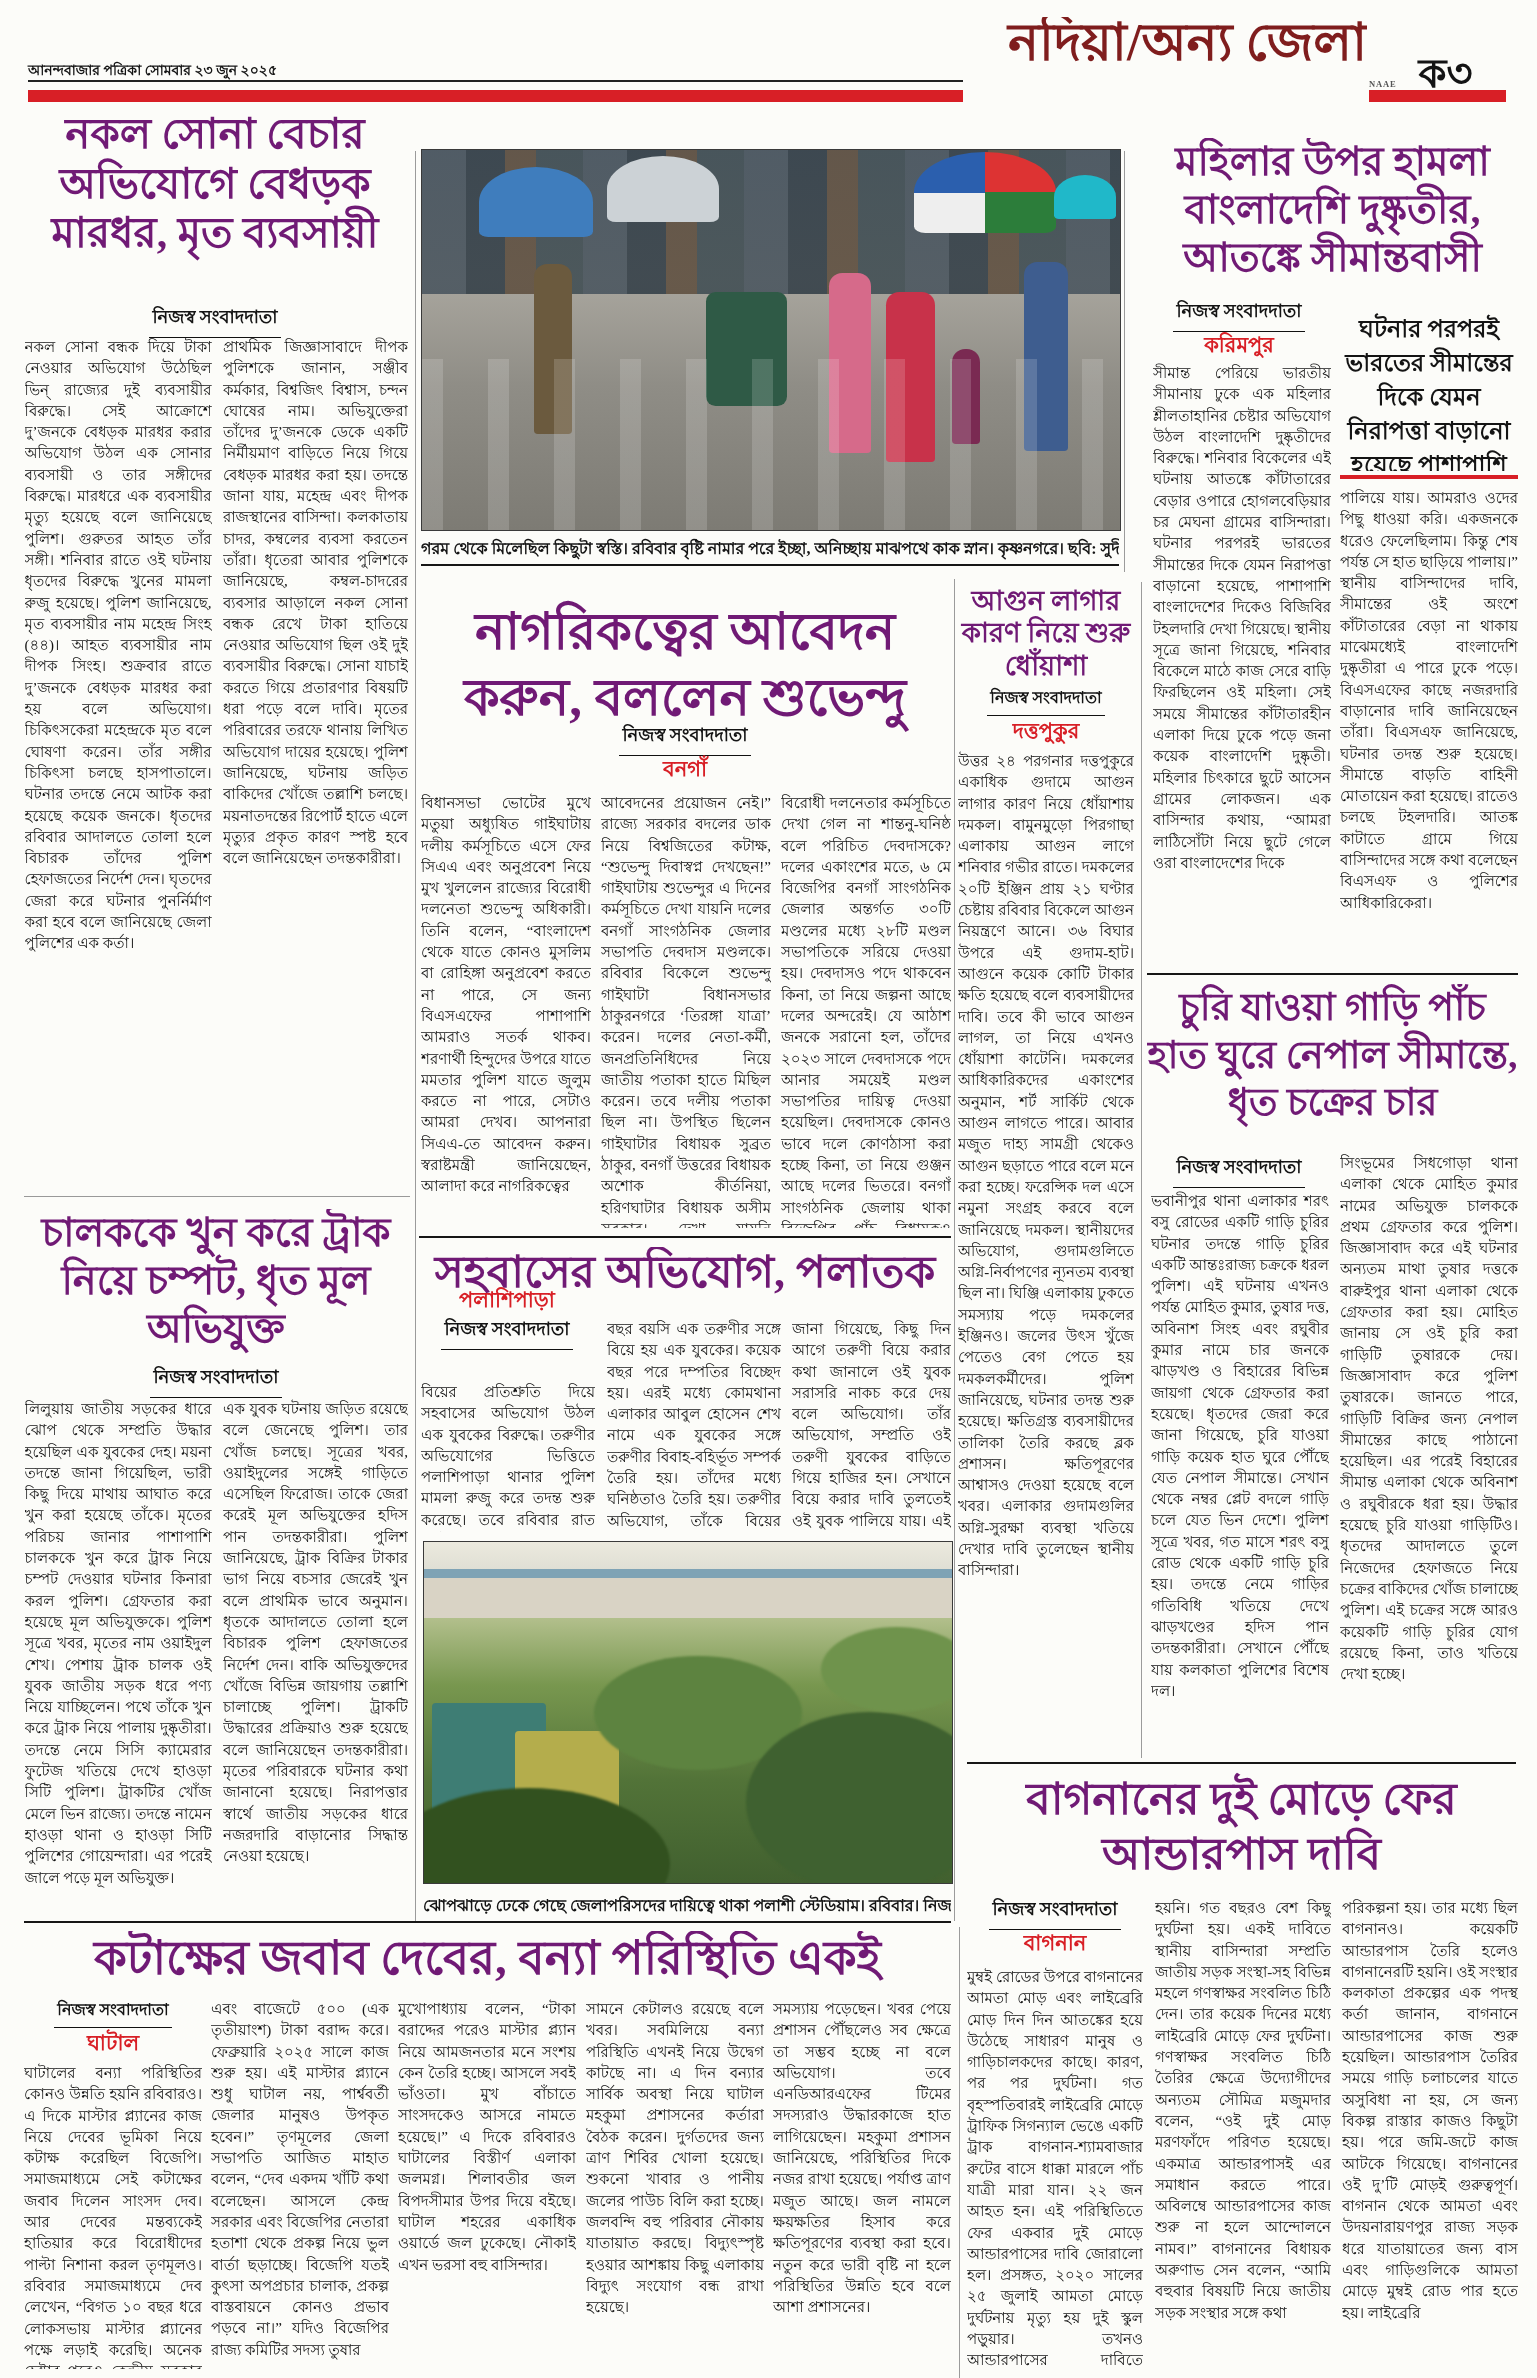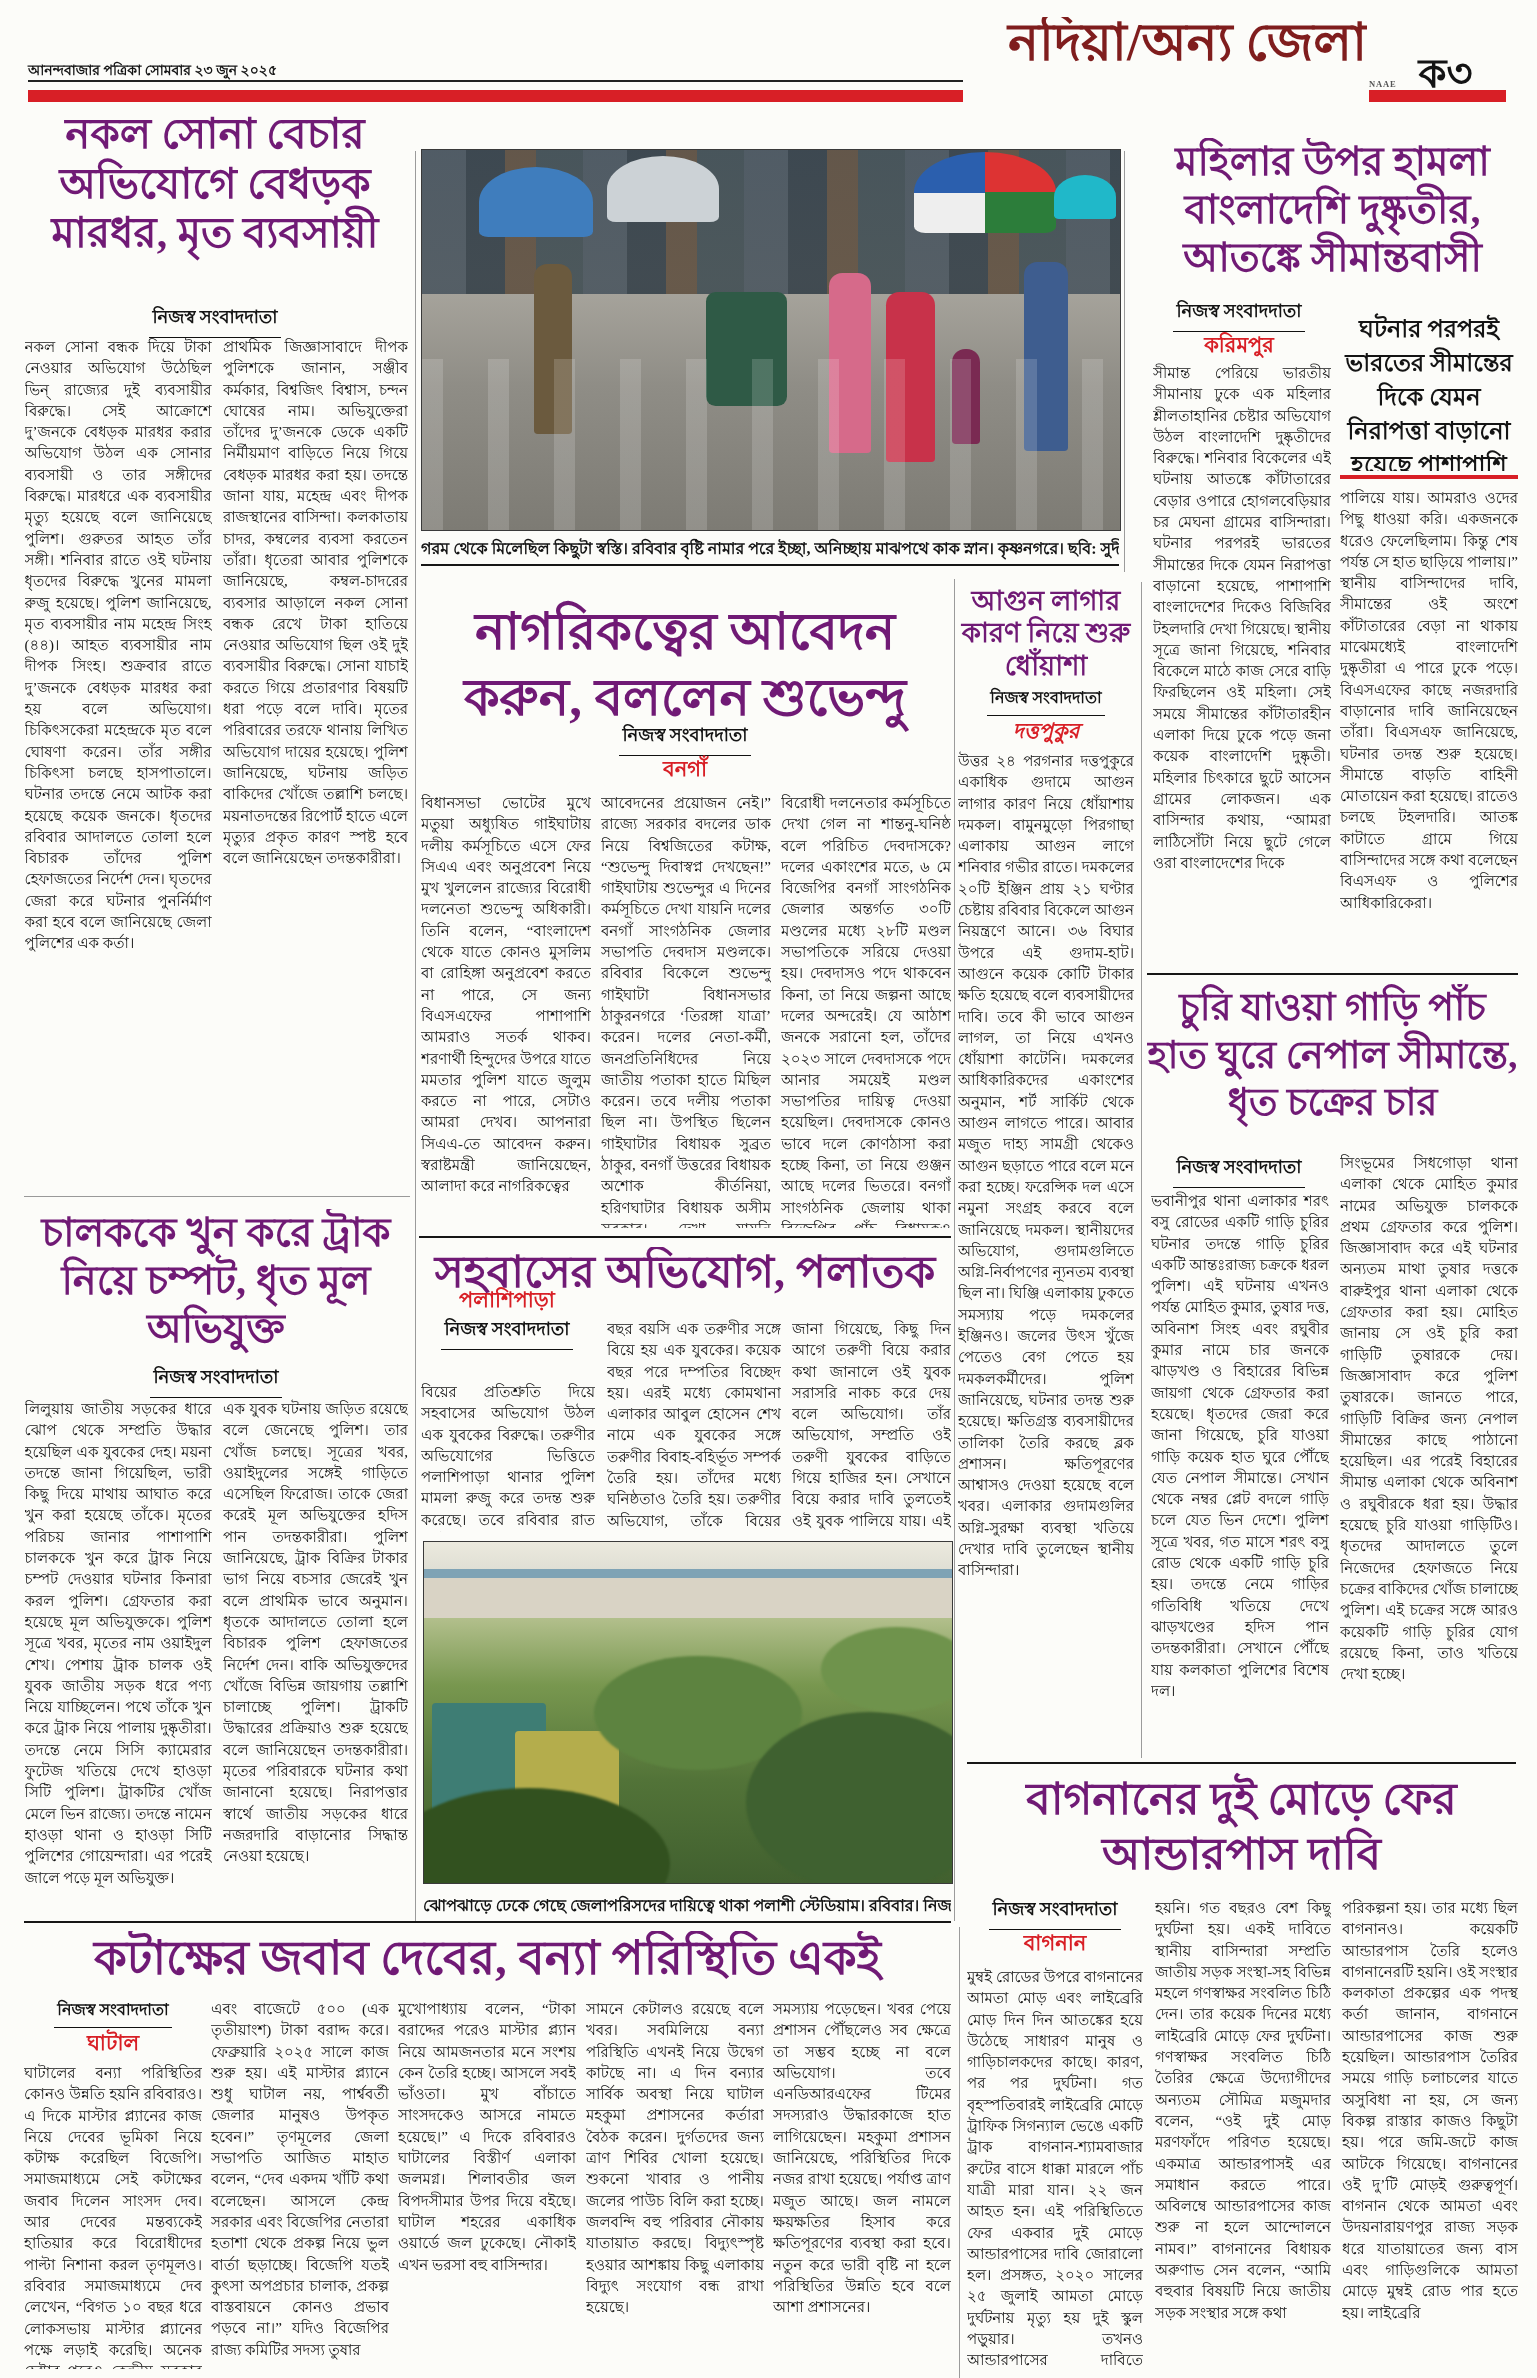--- a/index.html
+++ b/index.html
@@ -94,21 +94,21 @@
   </div>
   <div class="abs dateline" style="left:419px;top:753px;width:532px;">বনগাঁ</div>
   <div class="abs body" style="left:421px;top:793px;width:170px;height:435px;">বিধানসভা ভোটের মুখে মতুয়া অধ্যুষিত গাইঘাটায় দলীয় কর্মসূচিতে এসে ফের সিএএ এবং অনুপ্রবেশ নিয়ে মুখ খুললেন রাজ্যের বিরোধী দলনেতা শুভেন্দু অধিকারী। তিনি বলেন, “বাংলাদেশ থেকে যাতে কোনও মুসলিম বা রোহিঙ্গা অনুপ্রবেশ করতে না পারে, সে জন্য বিএসএফের পাশাপাশি আমরাও সতর্ক থাকব। শরণার্থী হিন্দুদের উপরে যাতে মমতার পুলিশ যাতে জুলুম করতে না পারে, সেটাও আমরা দেখব। আপনারা সিএএ-তে আবেদন করুন। স্বরাষ্টমন্ত্রী জানিয়েছেন, আলাদা করে নাগরিকত্বের</div>
   <div class="abs body" style="left:601px;top:793px;width:170px;height:435px;">আবেদনের প্রয়োজন নেই।” রাজ্যে সরকার বদলের ডাক নিয়ে বিশ্বজিতের কটাক্ষ, “শুভেন্দু দিবাস্বপ্ন দেখছেন!” গাইঘাটায় শুভেন্দুর এ দিনের কর্মসূচিতে দেখা যায়নি দলের বনগাঁ সাংগঠনিক জেলার সভাপতি দেবদাস মণ্ডলকে। রবিবার বিকেলে শুভেন্দু গাইঘাটা বিধানসভার ঠাকুরনগরে ‘তিরঙ্গা যাত্রা’ করেন। দলের নেতা-কর্মী, জনপ্রতিনিধিদের নিয়ে জাতীয় পতাকা হাতে মিছিল করেন। তবে দলীয় পতাকা ছিল না। উপস্থিত ছিলেন গাইঘাটার বিধায়ক সুব্রত ঠাকুর, বনগাঁ উত্তরের বিধায়ক অশোক কীর্তনিয়া, হরিণঘাটার বিধায়ক অসীম সরকার। দেখা যায়নি দেবদাসকে। ৮ জুন বনগাঁ দক্ষিণ বিধানসভার চাঁদপাড়া</div>
   <div class="abs body" style="left:781px;top:793px;width:170px;height:435px;">বিরোধী দলনেতার কর্মসূচিতে দেখা গেল না শান্তনু-ঘনিষ্ঠ বলে পরিচিত দেবদাসকে? দলের একাংশের মতে, ৬ মে বিজেপির বনগাঁ সাংগঠনিক জেলার অন্তর্গত ৩০টি মণ্ডলের মধ্যে ২৮টি মণ্ডল সভাপতিকে সরিয়ে দেওয়া হয়। দেবদাসও পদে থাকবেন কিনা, তা নিয়ে জল্পনা আছে দলের অন্দরেই। যে আঠাশ জনকে সরানো হল, তাঁদের ২০২৩ সালে দেবদাসকে পদে আনার সময়েই মণ্ডল সভাপতির দায়িত্ব দেওয়া হয়েছিল। দেবদাসকে কোনও ভাবে দলে কোণঠাসা করা হচ্ছে কিনা, তা নিয়ে গুঞ্জন আছে দলের ভিতরে। বনগাঁ সাংগঠনিক জেলায় থাকা বিজেপির পাঁচ বিধায়কও দেবদাসকে এড়িয়ে চলছেন বলে দাবি।</div>
 
   <div class="abs headline" style="left:958px;top:585px;width:176px;height:95px;font-size:27.4px;line-height:1.18;">আগুন লাগার কারণ নিয়ে শুরু ধোঁয়াশা</div>
   <div class="abs byline-wrap" style="left:958px;top:685px;width:176px;">
     <span class="byline" style="font-size:16px;">নিজস্ব সংবাদদাতা</span>
   </div>
-  <div class="abs dateline" style="left:958px;top:715px;width:176px;font-style:italic;">দত্তপুকুর</div>
+  <div class="abs dateline" style="left:958px;top:715px;width:176px;">দত্তপুকুর</div>
   <div class="abs body" style="left:958px;top:751px;width:176px;height:1003px;">উত্তর ২৪ পরগনার দত্তপুকুরে একাধিক গুদামে আগুন লাগার কারণ নিয়ে ধোঁয়াশায় দমকল। বামুনমুড়ো পিরগাছা এলাকায় আগুন লাগে শনিবার গভীর রাতে। দমকলের ২০টি ইঞ্জিন প্রায় ২১ ঘণ্টার চেষ্টায় রবিবার বিকেলে আগুন নিয়ন্ত্রণে আনে। ৩৬ বিঘার উপরে এই গুদাম-হাট। আগুনে কয়েক কোটি টাকার ক্ষতি হয়েছে বলে ব্যবসায়ীদের দাবি। তবে কী ভাবে আগুন লাগল, তা নিয়ে এখনও ধোঁয়াশা কাটেনি। দমকলের আধিকারিকদের একাংশের অনুমান, শর্ট সার্কিট থেকে আগুন লাগতে পারে। আবার মজুত দাহ্য সামগ্রী থেকেও আগুন ছড়াতে পারে বলে মনে করা হচ্ছে। ফরেন্সিক দল এসে নমুনা সংগ্রহ করবে বলে জানিয়েছে দমকল। স্থানীয়দের অভিযোগ, গুদামগুলিতে অগ্নি-নির্বাপণের ন্যূনতম ব্যবস্থা ছিল না। ঘিঞ্জি এলাকায় ঢুকতে সমস্যায় পড়ে দমকলের ইঞ্জিনও। জলের উৎস খুঁজে পেতেও বেগ পেতে হয় দমকলকর্মীদের। পুলিশ জানিয়েছে, ঘটনার তদন্ত শুরু হয়েছে। ক্ষতিগ্রস্ত ব্যবসায়ীদের তালিকা তৈরি করছে ব্লক প্রশাসন। ক্ষতিপূরণের আশ্বাসও দেওয়া হয়েছে বলে খবর। এলাকার গুদামগুলির অগ্নি-সুরক্ষা ব্যবস্থা খতিয়ে দেখার দাবি তুলেছেন স্থানীয় বাসিন্দারা।</div>
 
   <div class="hrule" style="left:1147px;top:973px;width:371px;"></div>
   <div class="abs headline" style="left:1147px;top:984px;width:371px;height:163px;font-size:38px;line-height:1.25;">চুরি যাওয়া গাড়ি পাঁচ হাত ঘুরে নেপাল সীমান্তে, ধৃত চক্রের চার</div>
   <div class="abs byline-wrap" style="left:1149px;top:1153px;width:180px;">
     <span class="byline">নিজস্ব সংবাদদাতা</span>
   </div>
   <div class="abs body" style="left:1151px;top:1191px;width:178px;height:564px;">ভবানীপুর থানা এলাকার শরৎ বসু রোডের একটি গাড়ি চুরির ঘটনার তদন্তে গাড়ি চুরির একটি আন্তঃরাজ্য চক্রকে ধরল পুলিশ। এই ঘটনায় এখনও পর্যন্ত মোহিত কুমার, তুষার দত্ত, অবিনাশ সিংহ এবং রঘুবীর কুমার নামে চার জনকে ঝাড়খণ্ড ও বিহারের বিভিন্ন জায়গা থেকে গ্রেফতার করা হয়েছে। ধৃতদের জেরা করে জানা গিয়েছে, চুরি যাওয়া গাড়ি কয়েক হাত ঘুরে পৌঁছে যেত নেপাল সীমান্তে। সেখান থেকে নম্বর প্লেট বদলে গাড়ি চলে যেত ভিন দেশে। পুলিশ সূত্রে খবর, গত মাসে শরৎ বসু রোড থেকে একটি গাড়ি চুরি হয়। তদন্তে নেমে গাড়ির গতিবিধি খতিয়ে দেখে ঝাড়খণ্ডের হদিস পান তদন্তকারীরা। সেখানে পৌঁছে যায় কলকাতা পুলিশের বিশেষ দল।</div>
   <div class="abs body" style="left:1340px;top:1153px;width:178px;height:602px;">সিংভূমের সিধগোড়া থানা এলাকা থেকে মোহিত কুমার নামের অভিযুক্ত চালককে প্রথম গ্রেফতার করে পুলিশ। জিজ্ঞাসাবাদ করে এই ঘটনার অন্যতম মাথা তুষার দত্তকে বারুইপুর থানা এলাকা থেকে গ্রেফতার করা হয়। মোহিত জানায় সে ওই চুরি করা গাড়িটি তুষারকে দেয়। জিজ্ঞাসাবাদ করে পুলিশ তুষারকে। জানতে পারে, গাড়িটি বিক্রির জন্য নেপাল সীমান্তের কাছে পাঠানো হয়েছিল। এর পরেই বিহারের সীমান্ত এলাকা থেকে অবিনাশ ও রঘুবীরকে ধরা হয়। উদ্ধার হয়েছে চুরি যাওয়া গাড়িটিও। ধৃতদের আদালতে তুলে নিজেদের হেফাজতে নিয়ে চক্রের বাকিদের খোঁজ চালাচ্ছে পুলিশ। এই চক্রের সঙ্গে আরও কয়েকটি গাড়ি চুরির যোগ রয়েছে কিনা, তাও খতিয়ে দেখা হচ্ছে।</div>
 

